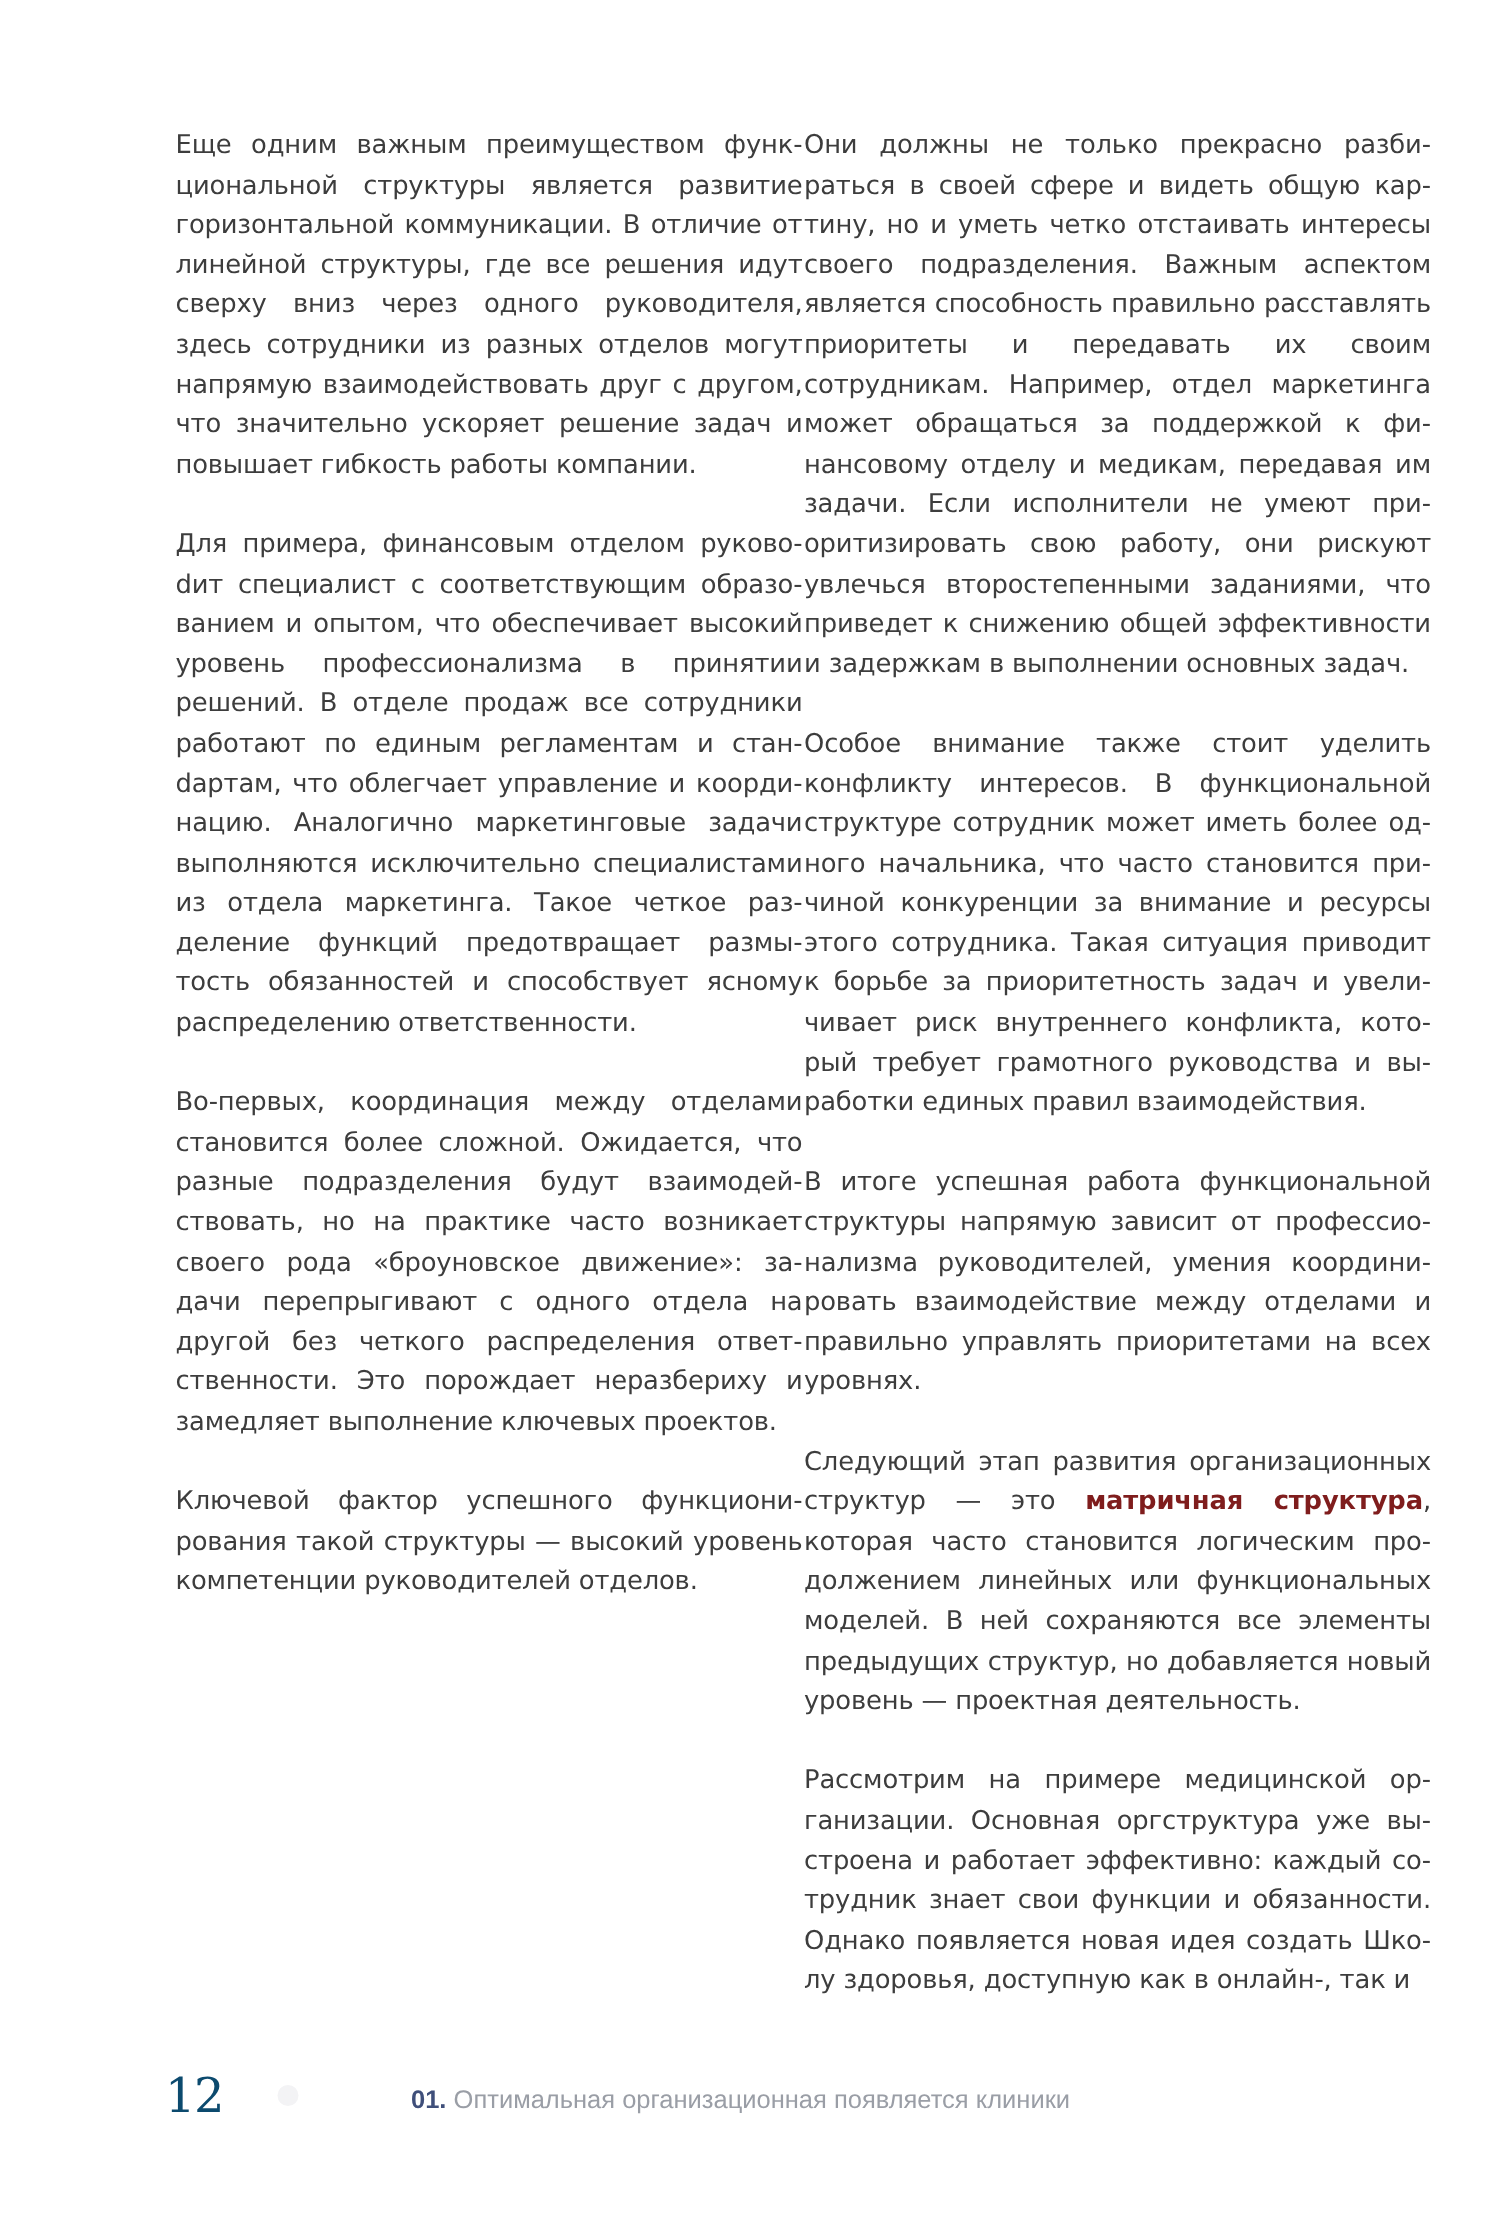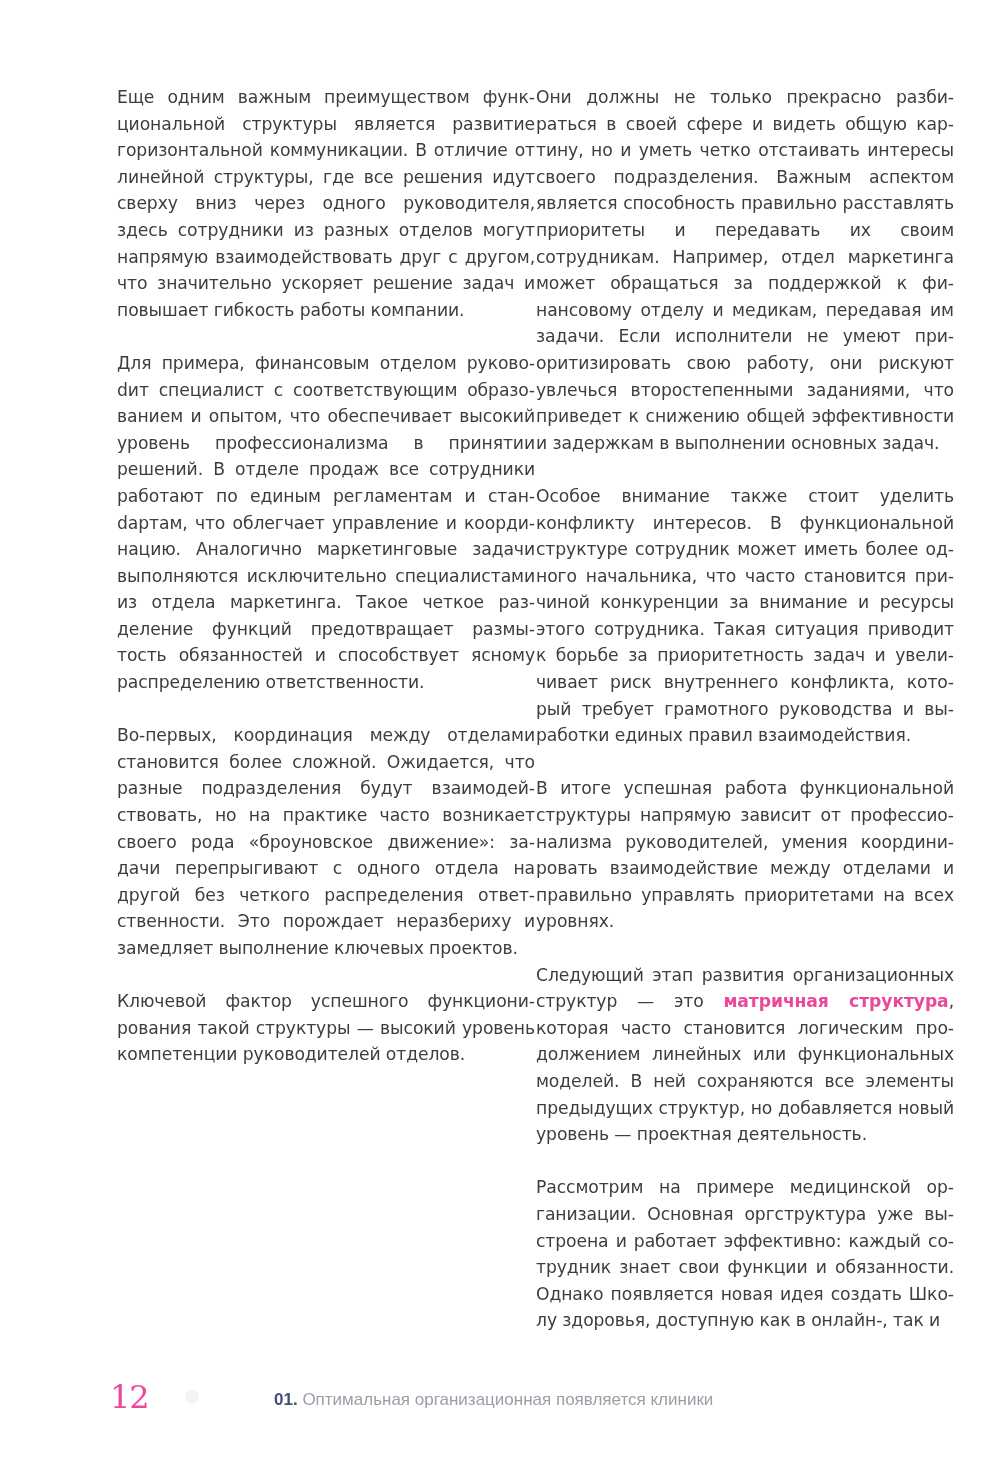--- a/index.html
+++ b/index.html
@@ -1,23 +1,23 @@
 <!DOCTYPE html>
 <html><head>
 <meta charset="utf-8">
 <style>
   html, body { margin: 0; padding: 0; background: #ffffff; }
   body { width: 1000px; height: 1481px; position: relative; overflow: hidden; font-family: "DejaVu Sans", sans-serif; color: #3d3d3d; }
   .col { position: absolute; top: 84px; width: 418px; font-size: 17.2px; line-height: 26.6px; text-align: justify; letter-spacing: -0.1px; }
   .col.left { left: 117px; }
   .col.right { left: 536px; }
   .col p { margin: 0 0 26.6px 0; hyphens: manual; }
-  .col b { font-weight: bold; color: #ec4899; }
+  .col b { font-weight: bold; color: #7f1d1d; }
   .footer { position: absolute; top: 1378px; left: 0; width: 1000px; height: 50px; }
-  .page-num { position: absolute; left: 110px; top: 0; font-family: "DejaVu Serif", serif; font-size: 32px; font-weight: 300; color: #ec4899; letter-spacing: -1px; }
+  .page-num { position: absolute; left: 110px; top: 0; font-family: "DejaVu Serif", serif; font-size: 32px; font-weight: 300; color: #0c4a6e; letter-spacing: -1px; }
   .footer-mark { position: absolute; left: 185px; top: 12px; width: 14px; height: 14px; border-radius: 50%; background: #f3f3f5; }
   .chapter { position: absolute; left: 244px; top: 12px; font-size: 17px; color: #9a9ea6; font-family: "Liberation Sans", sans-serif; }
   .chapter .num { color: #3f4f7a; font-weight: bold; margin-left: 30px; }
 </style>
 </head>
 <body>
 
 <div class="col left">
   <p>Еще одним важным преимуществом функ­циональной структуры является развитие горизонтальной коммуникации. В отличие от линейной структуры, где все решения идут сверху вниз через одного руководителя, здесь сотрудники из разных отделов могут напрямую взаимодействовать друг с другом, что значительно ускоряет решение задач и повышает гибкость работы компании.</p>
   <p>Для примера, финансовым отделом руково­dит специалист с соответствующим образо­ванием и опытом, что обеспечивает высо­кий уровень профессионализма в принятии решений. В отделе продаж все сотрудники работают по единым регламентам и стан­dартам, что облегчает управление и коорди­нацию. Аналогично маркетинговые задачи выполняются исключительно специалиста­ми из отдела маркетинга. Такое четкое раз­деление функций предотвращает размы­тость обязанностей и способствует ясному распределению ответственности.</p>

